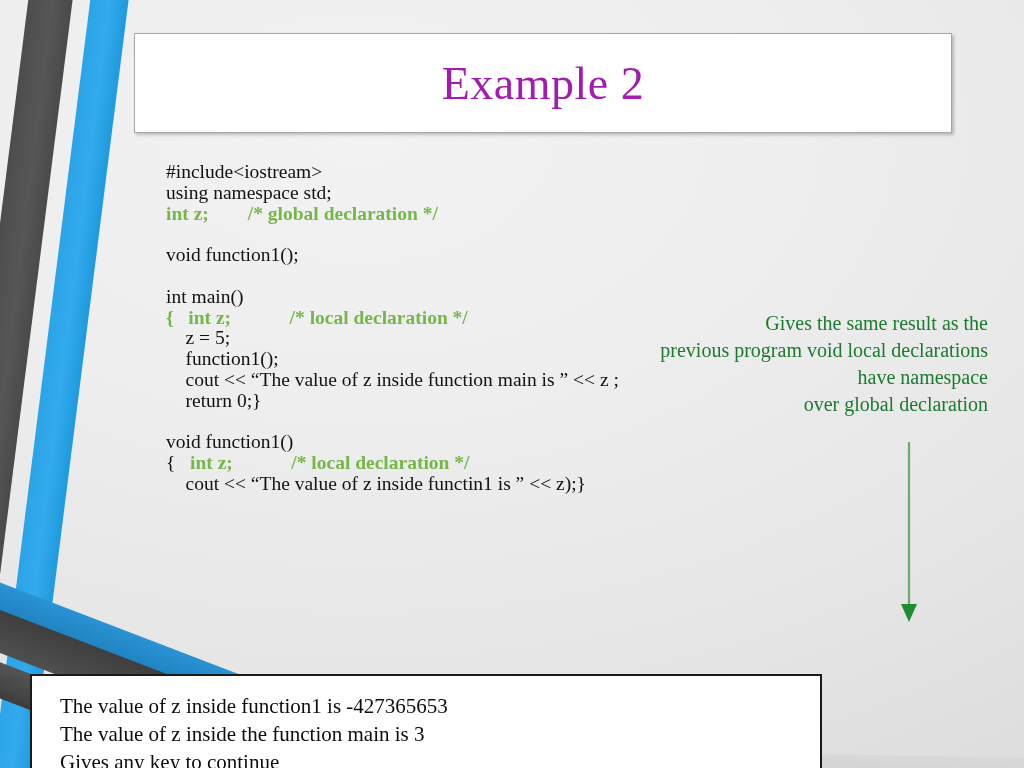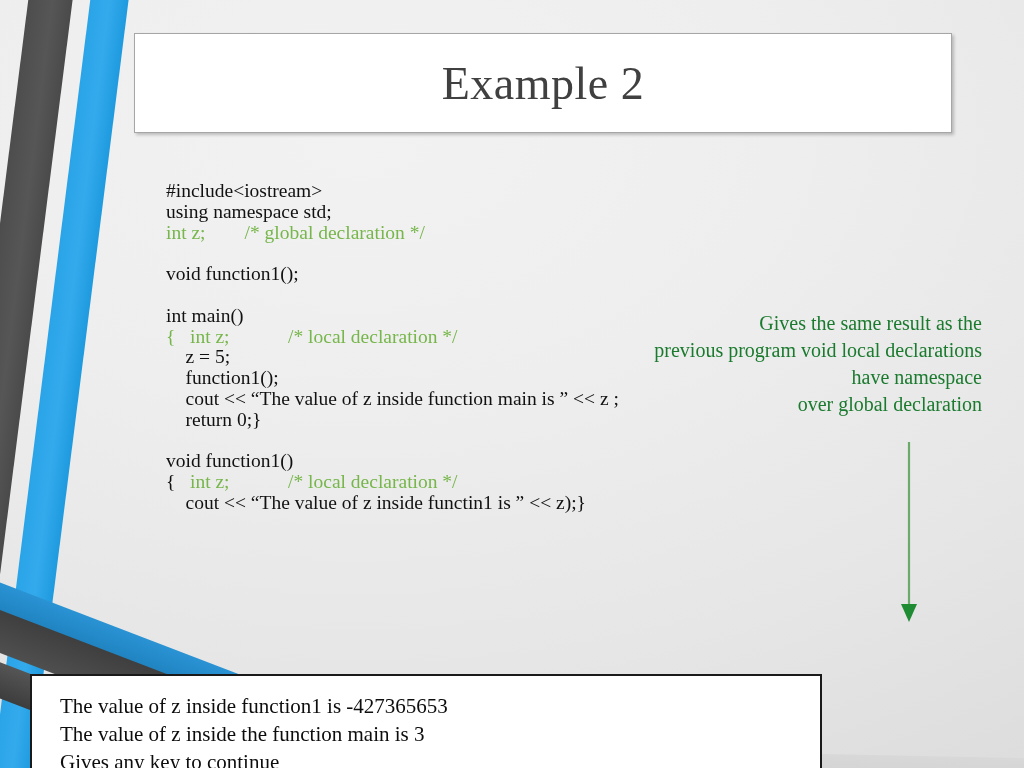--- a/index.html
+++ b/index.html
@@ -104,47 +104,46 @@
     border: 1px solid #a6a6a6;
     box-shadow: 2px 2px 3px rgba(0,0,0,0.22);
     display: flex;
     align-items: center;
     justify-content: center;
     box-sizing: border-box;
   }
   #title-text {
     font-family: "Liberation Serif", serif;
     font-size: 46px;
-    color: #404040;
+    color: #a21caf;
     letter-spacing: 0.5px;
     white-space: nowrap;
   }
 
   
   #code-block {
     position: absolute;
     left: 166px;
     top: 162px;
     width: 560px;
     font-family: "Liberation Serif", serif;
     font-size: 19.5px;
     line-height: 20.8px;
     color: #111111;
     white-space: pre;
-    margin-top: 19px;
   }
   #code-block .ln { display: block; min-height: 20.8px; }
   .c-black { color: #111111; }
-  .c-green { color: #76b64a; }
+  .c-green { color: #76b64a; font-weight: bold; }
   .c-blank { visibility: hidden; }
 
   
   #annotation {
     position: absolute;
-    right: 42px;
+    right: 36px;
     top: 310px;
     width: 420px;
     text-align: right;
     font-family: "Liberation Serif", serif;
     font-size: 20px;
     line-height: 27px;
     color: #1a7a2e;
   }
   #annotation .aln { display: block; }
 

